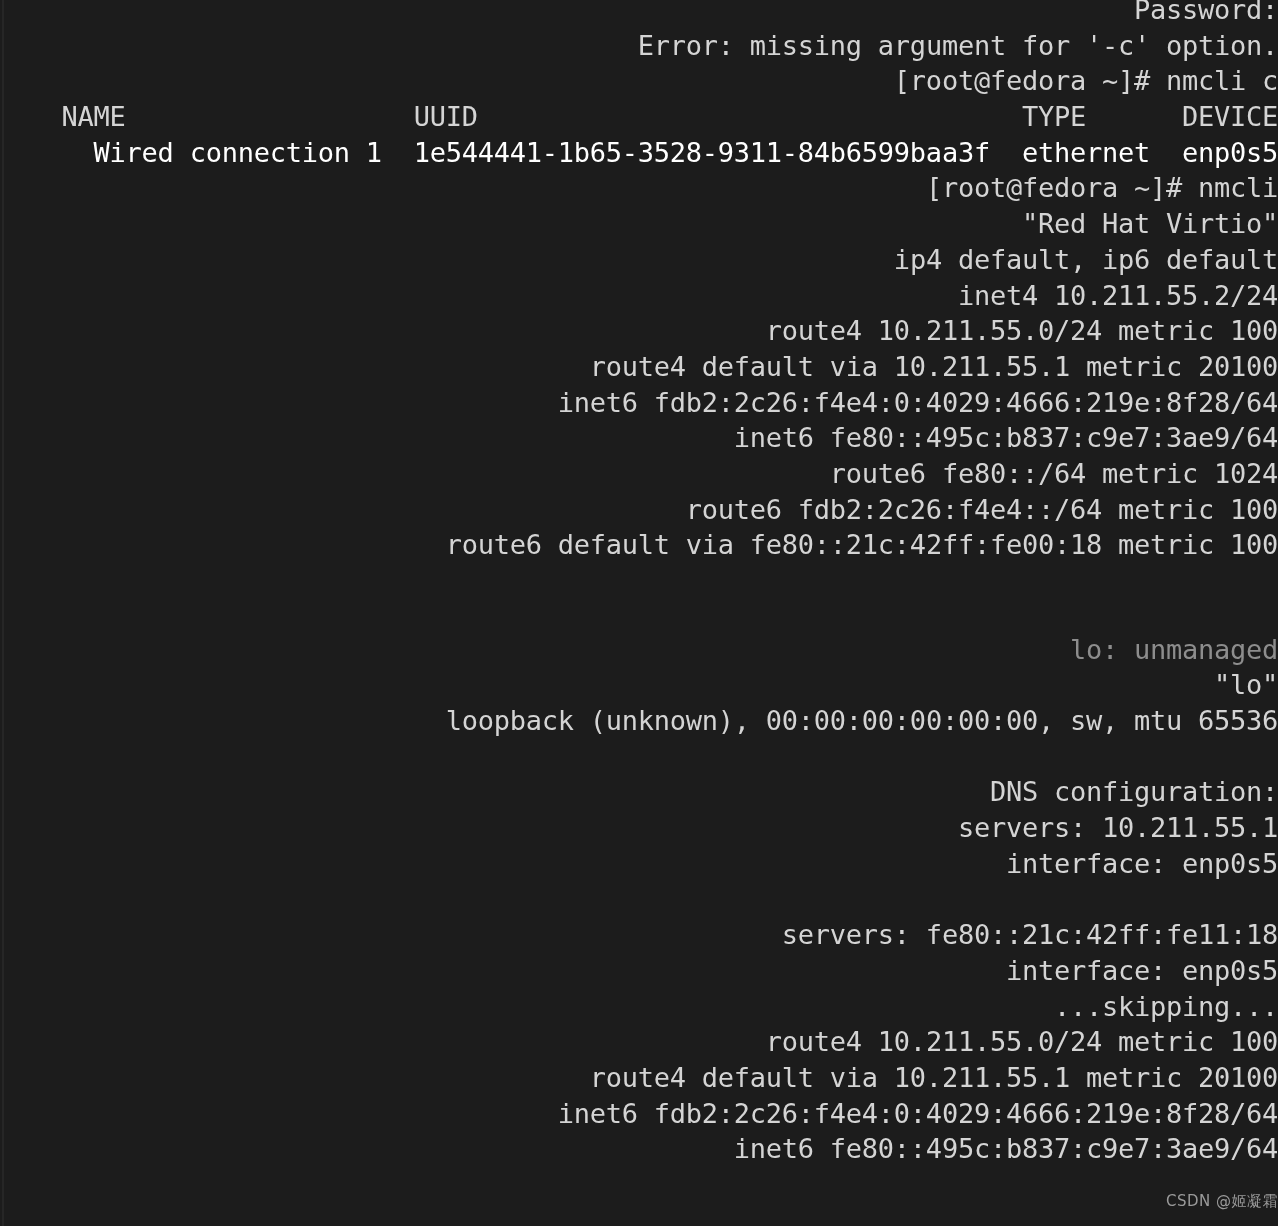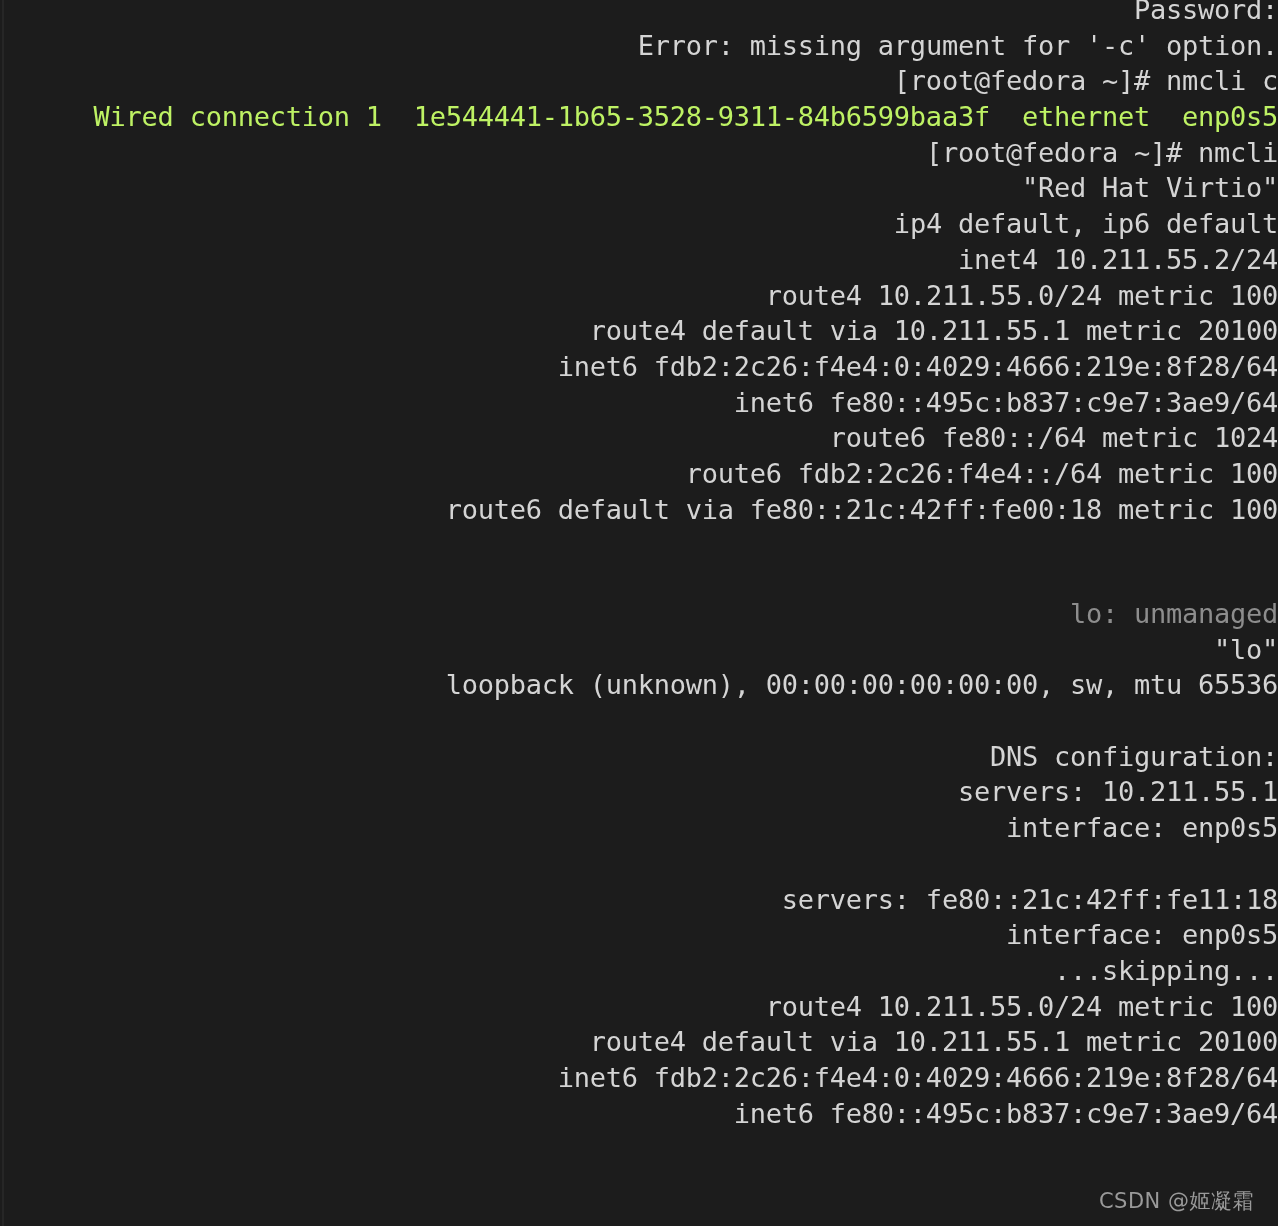--- a/index.html
+++ b/index.html
@@ -24,54 +24,55 @@
     left: 0;
     top: -8px;
     width: 1278px;
   }
   .line {
     white-space: pre;
     height: 35.7px;
     color: #d4d4d4;
     font-weight: 400;
   }
-  .line.green { color: #bef264; }
+  .line.green { color: #ffffff; }
   .line.dim   { color: #8d8d8d; margin-top: 33px; }
   .line.blank { color: transparent; }
 
   
   #edge-artifact {
     position: absolute;
     left: 2px;
     top: 0;
     width: 2px;
     height: 1226px;
     background: #2a2a2a;
     opacity: 0.75;
   }
   #watermark {
     position: absolute;
-    right: 24px;
+    right: 0;
     bottom: 6px;
     font-family: "DejaVu Sans", "Liberation Sans", sans-serif;
-    font-size: 21px;
+    font-size: 15px;
     color: #9a9a9a;
     letter-spacing: 0.5px;
     white-space: pre;
   }
 </style>
 </head>
 <body>
 
 <div id="terminal">
   <div id="edge-artifact"></div>
   <div id="screen">
       <div class="line">Password:</div>
       <div class="line">Error: missing argument for '-c' option.</div>
       <div class="line">[root@fedora ~]# nmcli c</div>
+      <div class="line">NAME                  UUID                                  TYPE      DEVICE</div>
       <div class="line green">Wired connection 1  1e544441-1b65-3528-9311-84b6599baa3f  ethernet  enp0s5</div>
       <div class="line">[root@fedora ~]# nmcli</div>
       <div class="line">        "Red Hat Virtio"</div>
       <div class="line">        ip4 default, ip6 default</div>
       <div class="line">        inet4 10.211.55.2/24</div>
       <div class="line">        route4 10.211.55.0/24 metric 100</div>
       <div class="line">        route4 default via 10.211.55.1 metric 20100</div>
       <div class="line">        inet6 fdb2:2c26:f4e4:0:4029:4666:219e:8f28/64</div>
       <div class="line">        inet6 fe80::495c:b837:c9e7:3ae9/64</div>
       <div class="line">        route6 fe80::/64 metric 1024</div>

